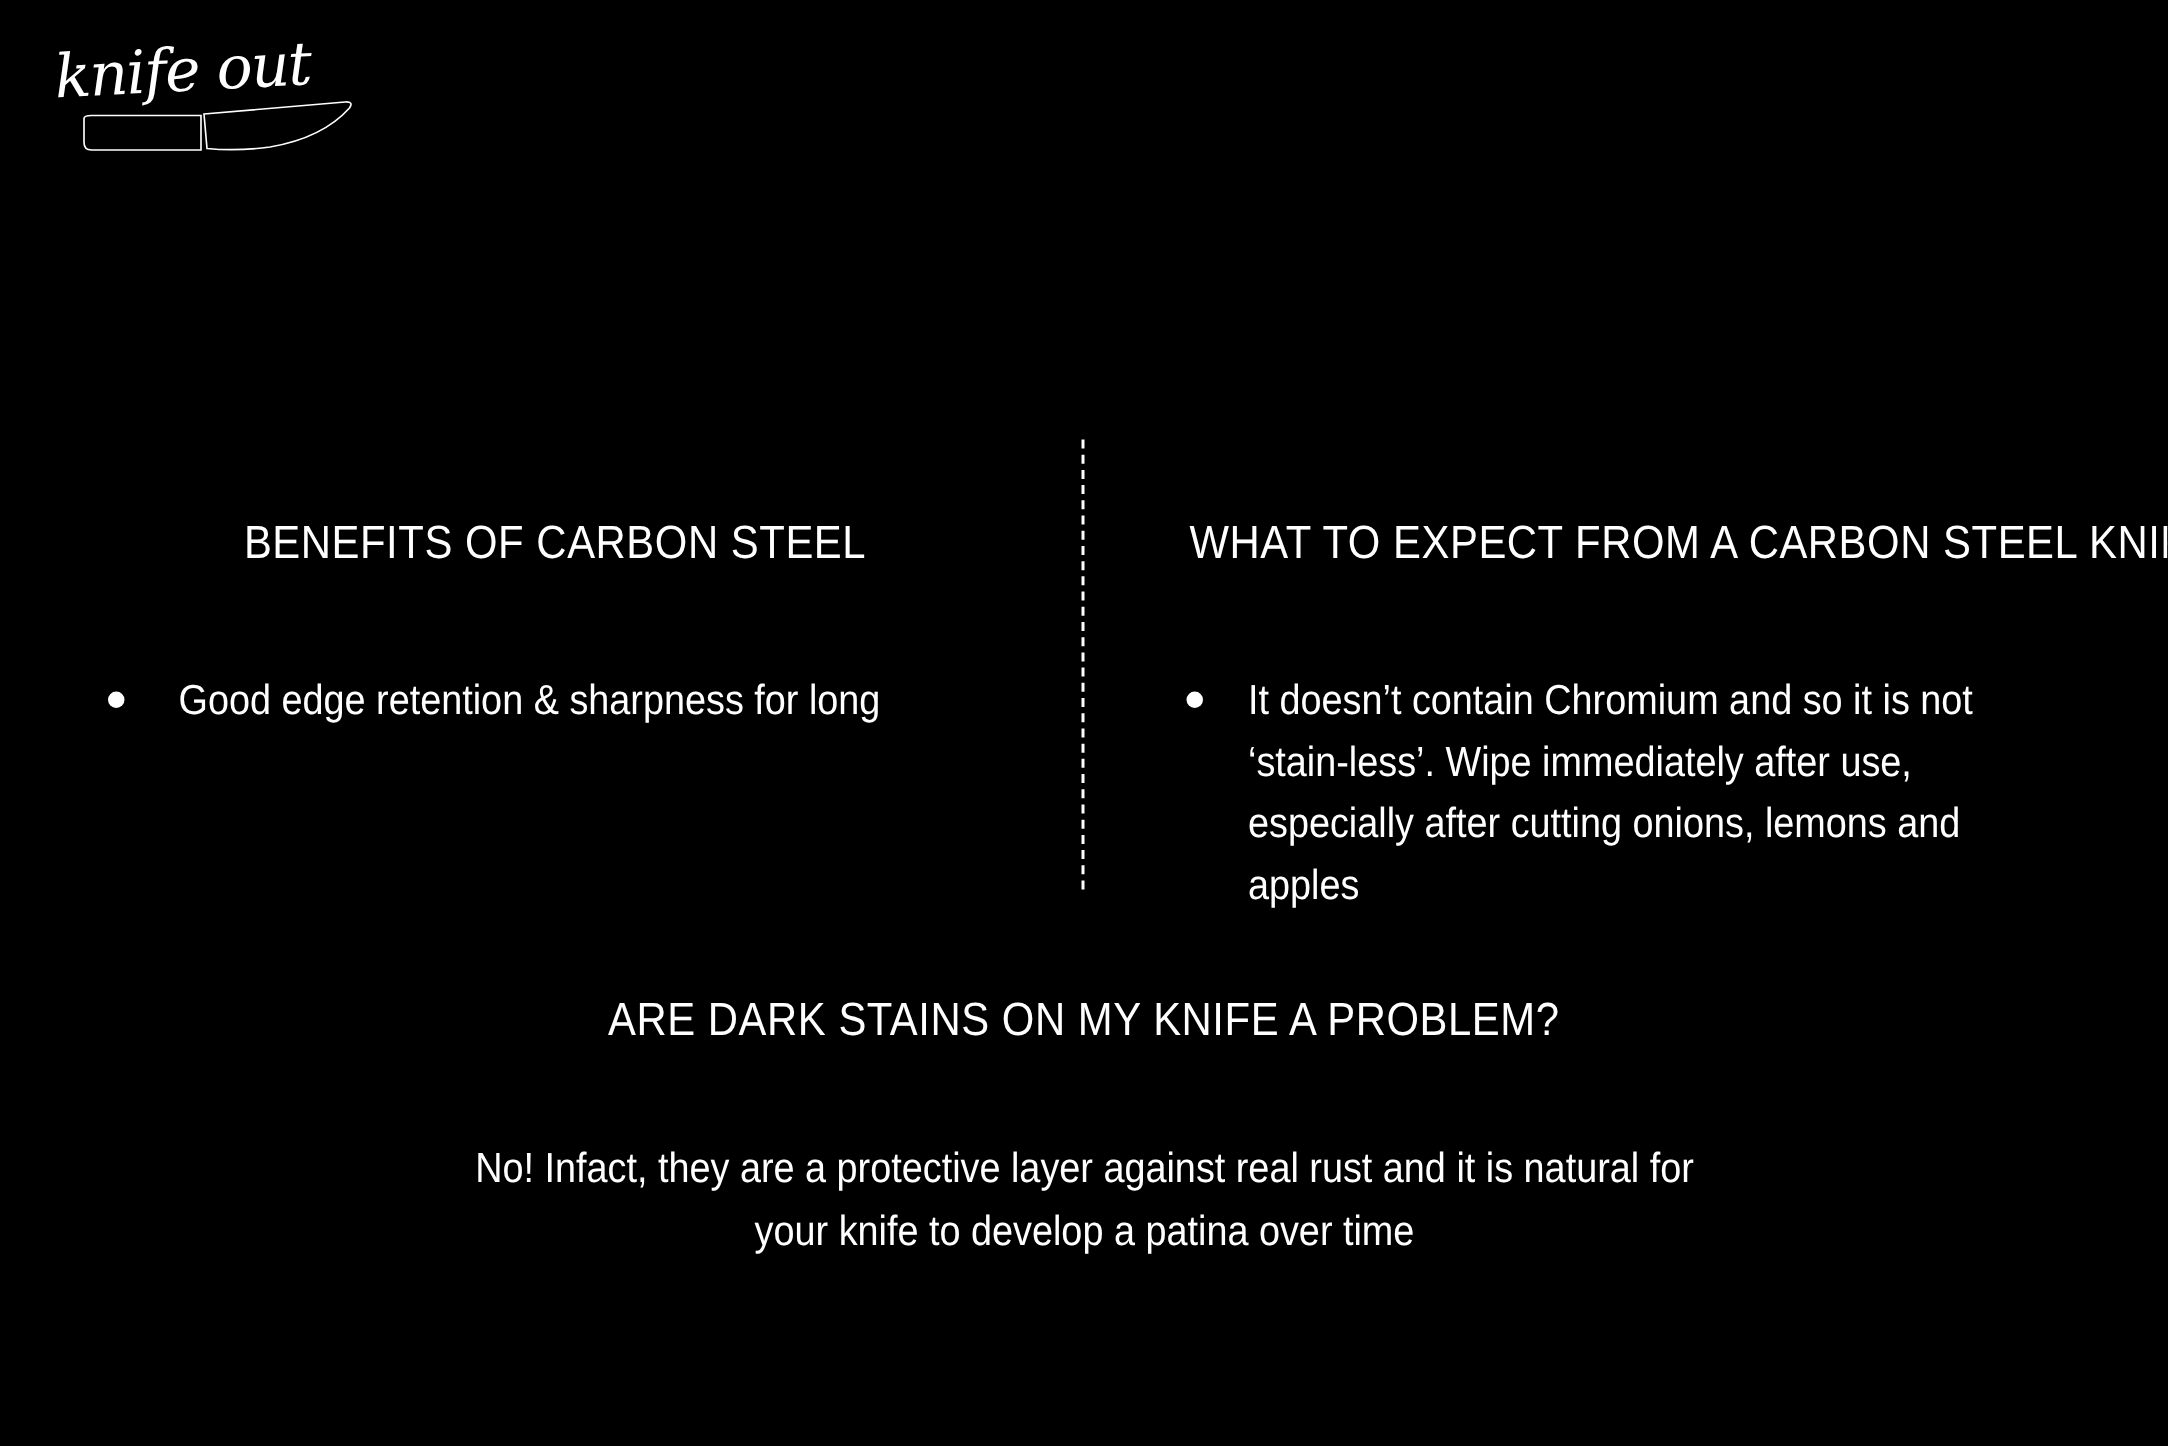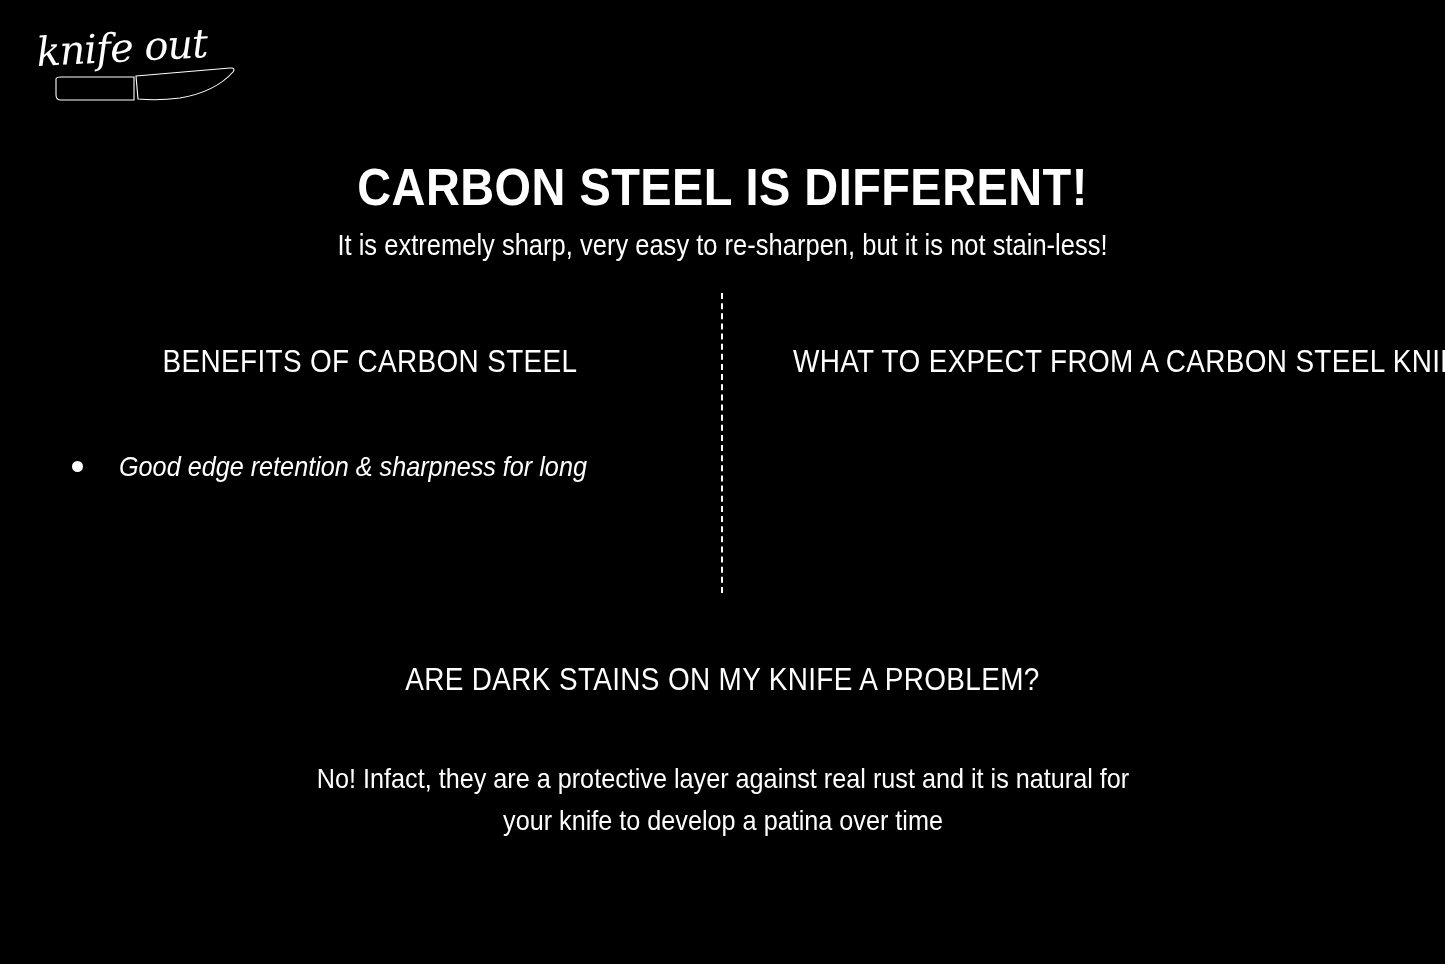--- a/index.html
+++ b/index.html
@@ -105,21 +105,20 @@
     text-align: center;
     white-space: nowrap;
   }
   #column-left .column-heading  { transform-origin: center; }
   #column-right .column-heading { transform-origin: center; }
 
   .bullet-list {
     list-style: none;
     margin: 62px 0 0 0;
     padding: 0;
-    font-style: italic;
   }
   .bullet-item {
     display: flex;
     align-items: flex-start;
     margin-bottom: 20px;
   }
   .bullet-dot {
     flex: 0 0 auto;
     width: 11px;
     height: 11px;
@@ -179,39 +178,41 @@
   <div id="logo">
     <span class="logo-wordmark">knife out</span>
     <svg viewBox="0 0 215 88" aria-hidden="true">
 
       <path d="M 26 57 L 26 73 Q 26 78 31 78 L 104 78 L 104 55 L 31 55 Q 26 55 26 57 Z" fill="none" stroke="#ffffff" stroke-width="1.1"></path>
 
       <path d="M 106 54 L 200 46 Q 206 45.5 203 50 Q 185 70 150 76 Q 128 79 108 77 L 106 54 Z" fill="none" stroke="#ffffff" stroke-width="1.1"></path>
     </svg>
   </div>
 
-  <div id="headline-block">
-    <h1 id="main-title">CARBON STEEL IS DIFFERENT!</h1>
-    <p id="subtitle">It is extremely sharp, very easy to re-sharpen, but it is not stain-less!</p>
-  </div>
 
   <div id="column-divider"></div>
 
   <div class="column" id="column-left">
     <h2 class="column-heading">BENEFITS OF CARBON STEEL</h2>
     <ul class="bullet-list">
       <li class="bullet-item">
         <span class="bullet-dot"></span>
         <span class="bullet-text">Good edge retention &amp; sharpness for long</span>
       </li>
     </ul>
   </div>
 
   <div class="column" id="column-right">
     <h2 class="column-heading">WHAT TO EXPECT FROM A CARBON STEEL KNIFE</h2>
+    <ul class="bullet-list">
+      <li class="bullet-item">
+        <span class="bullet-dot"></span>
+        <span class="bullet-text">It doesn’t contain Chromium and so it is not ‘stain-less’. Wipe immediately after use, especially after cutting onions, lemons and apples</span>
+      </li>
+    </ul>
   </div>
 
   <div id="bottom-section">
     <h2 id="question-heading">ARE DARK STAINS ON MY KNIFE A PROBLEM?</h2>
     <div id="answer-text">
       <span class="answer-line">No! Infact, they are a protective layer against real rust and it is natural for</span>
       <span class="answer-line">your knife to develop a patina over time</span>
     </div>
   </div>
 

